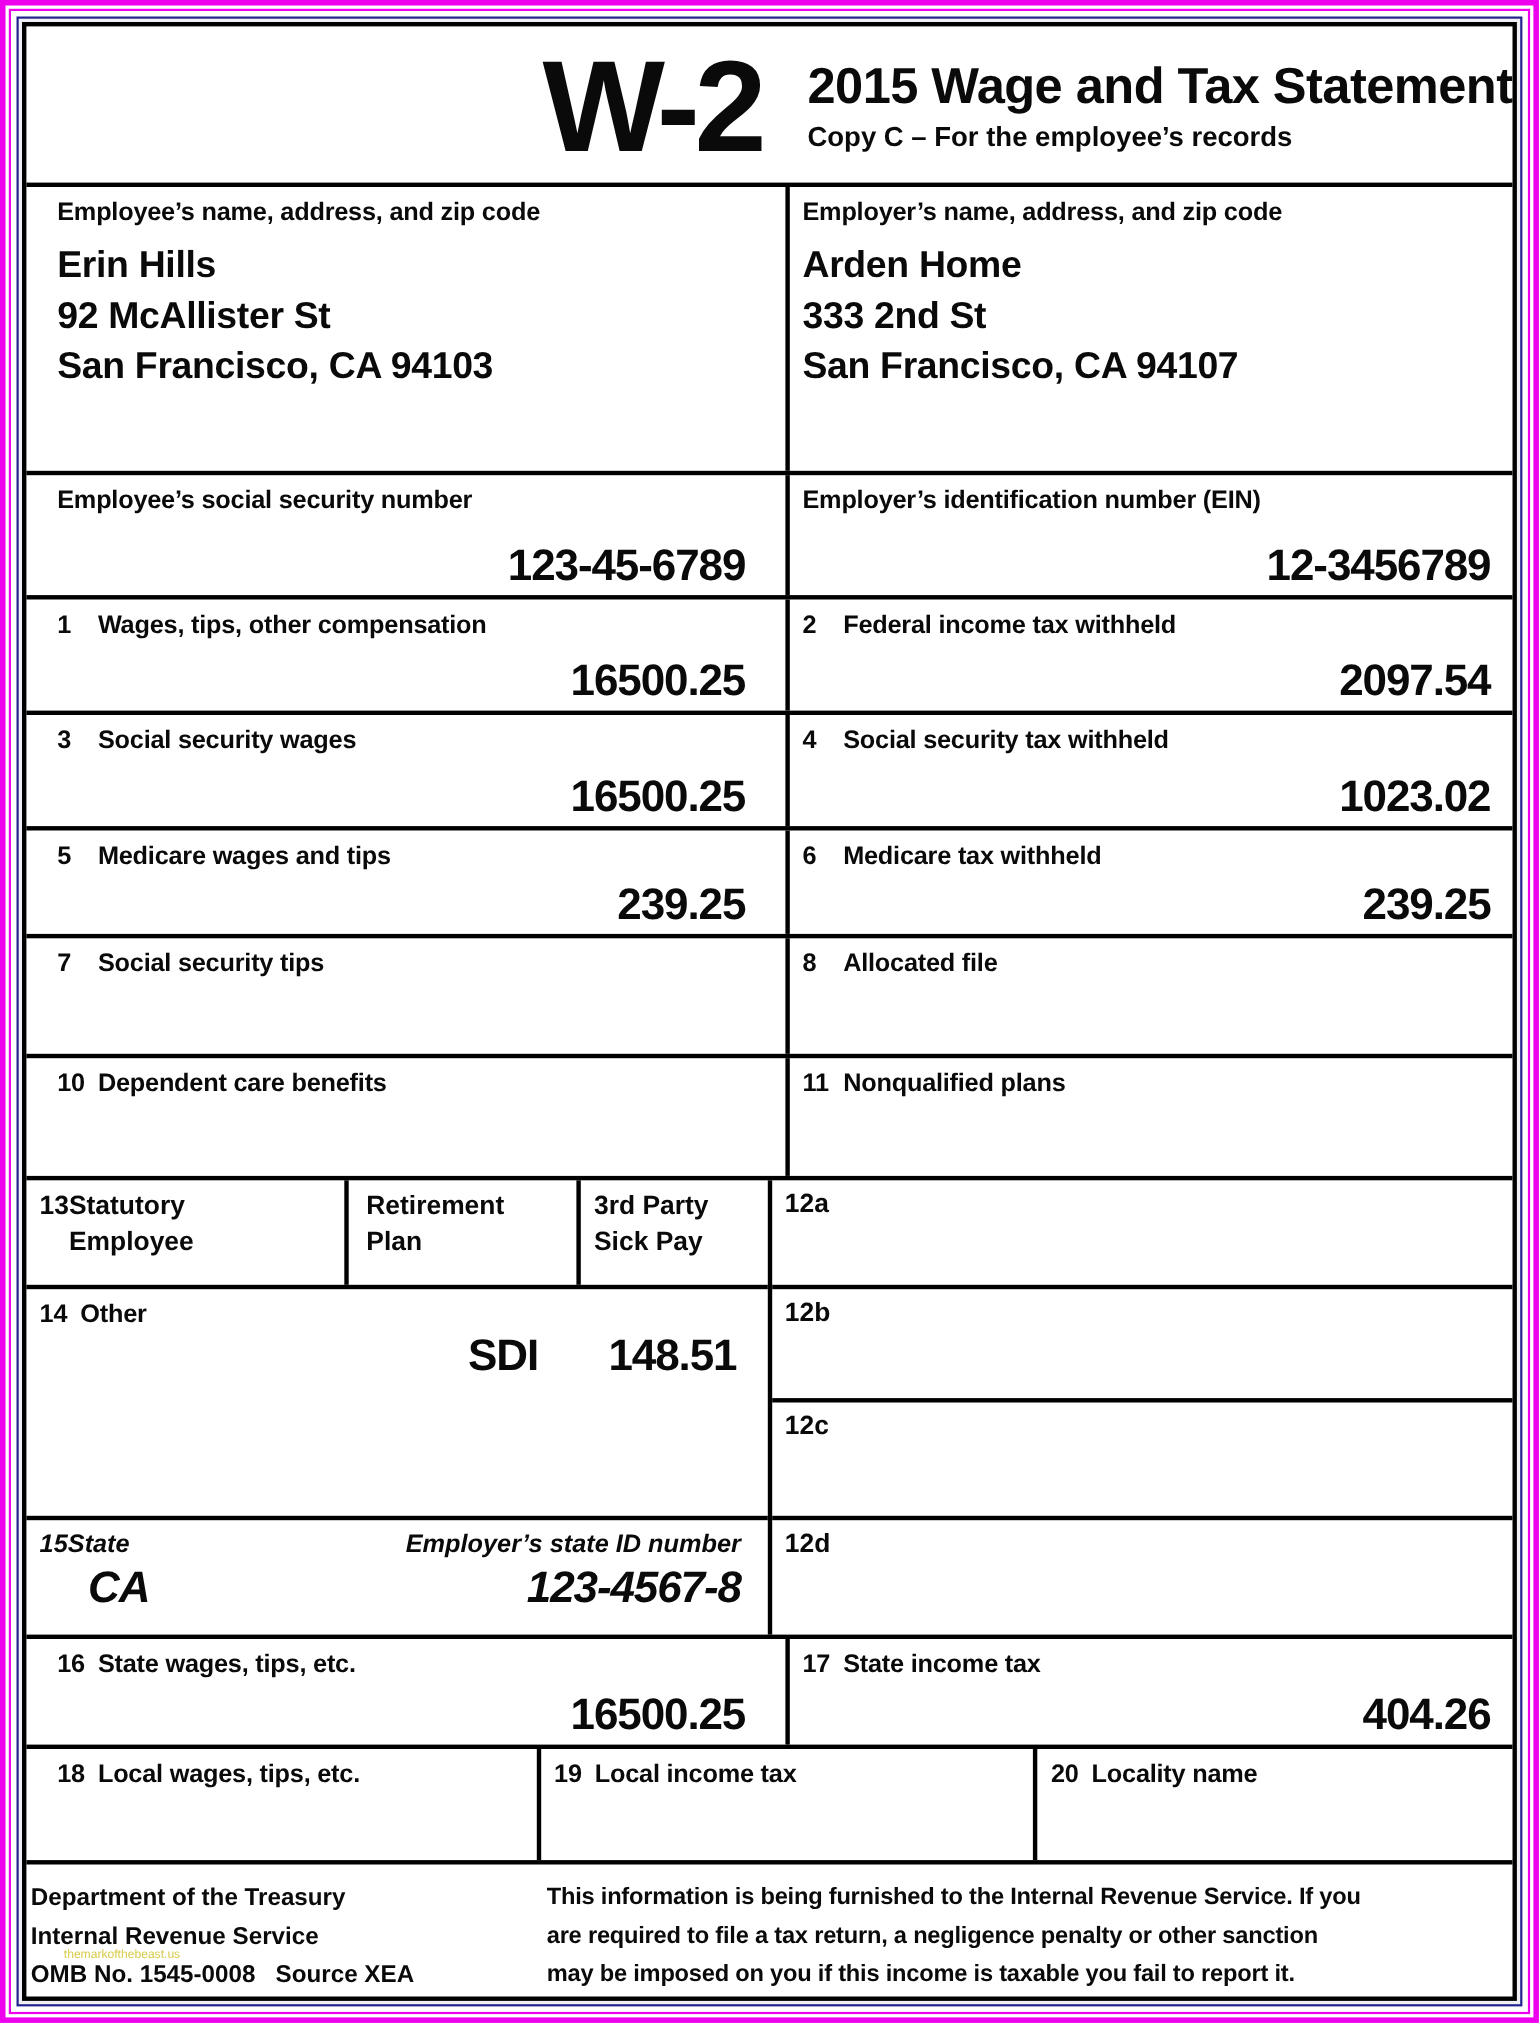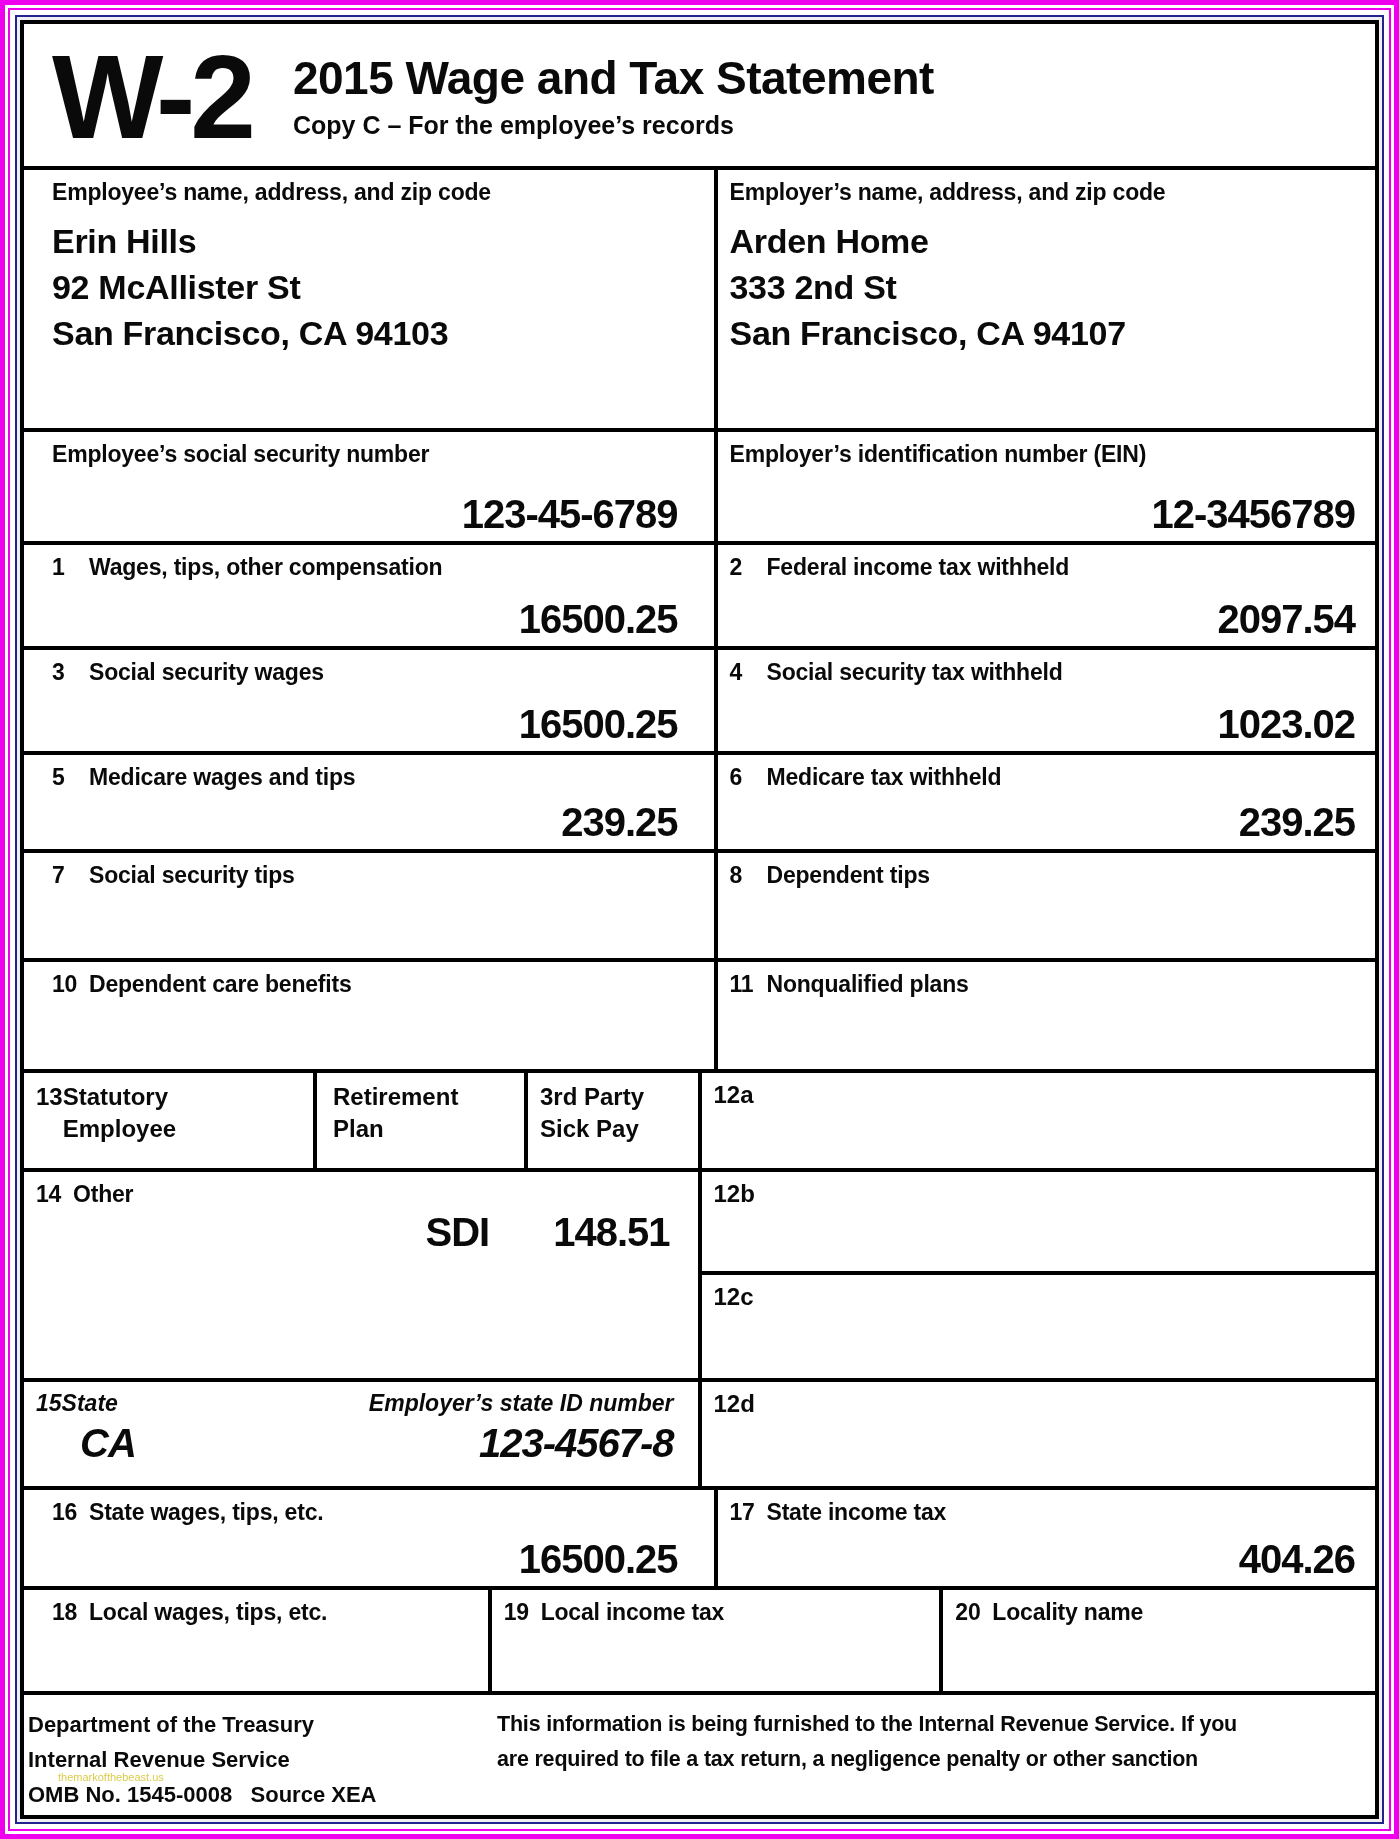--- a/index.html
+++ b/index.html
@@ -17,21 +17,21 @@
 
   .row { display: flex; border-bottom: 4px solid var(--ink, #000); }
   .cell { flex: 1; padding: 9px 14px 6px 12px; display: flex; flex-direction: column; min-width: 0; margin-left: 16px; }
   .cell + .cell { border-left: 4px solid var(--ink, #000); }
 
   .label { font-weight: bold; font-size: 23px; letter-spacing: -0.2px; display: flex; align-items: flex-start; }
   .label .num { min-width: 37px; flex-shrink: 0; }
   .value { margin-top: auto; text-align: right; font-size: 40px; font-weight: bold; letter-spacing: -1px; padding-right: 6px; line-height: 1.05; }
 
   
-  .r-head { height: 146px; align-items: center; padding-left: 28px; }
+  .r-head { height: 146px; align-items: center; padding-left: 28px; justify-content: flex-end; }
   .w2 { font-size: 118px; font-weight: bold; letter-spacing: -5px; line-height: 0.9; margin-right: 42px; padding-top: 4px; }
   .titleblock { padding-top: 4px; }
   .title { font-size: 46px; font-weight: bold; letter-spacing: -0.5px; line-height: 1.05; }
   .copyline { font-size: 25px; font-weight: bold; margin-top: 8px; }
 
   
   .r-addr { height: 262px; }
   .addr-lines { margin-top: 12px; font-size: 34px; font-weight: bold; line-height: 1.36; letter-spacing: -0.3px; }
 
   
@@ -174,21 +174,21 @@
           <div class="cell">
             <div class="label">
                       <span class="num">7</span>
                       <span>Social security tips</span>
                     </div>
             <div class="value"></div>
           </div>
           <div class="cell">
             <div class="label">
                       <span class="num">8</span>
-                      <span>Dependent tips</span>
+                      <span>Allocated file</span>
                     </div>
             <div class="value"></div>
           </div>
         </div>
 
         <div class="row r-d">
           <div class="cell">
             <div class="label">
                       <span class="num">10</span>
                       <span>Dependent care benefits</span>
@@ -301,20 +301,21 @@
         <div class="row r-foot">
           <div class="f-left">
             <div>Department of the Treasury</div>
             <div>Internal Revenue Service</div>
             <div>OMB No. 1545-0008&nbsp;&nbsp;&nbsp;Source XEA</div>
             <div class="watermark">themarkofthebeast.us</div>
           </div>
           <div class="f-right">
             <div>This information is being furnished to the Internal Revenue Service. If you</div>
             <div>are required to file a tax return, a negligence penalty or other sanction</div>
+            <div>may be imposed on you if this income is taxable you fail to report it.</div>
           </div>
         </div>
 
       </div>
      </div>
     </div>
    </div>
   </div>
  </div>
 </div>

